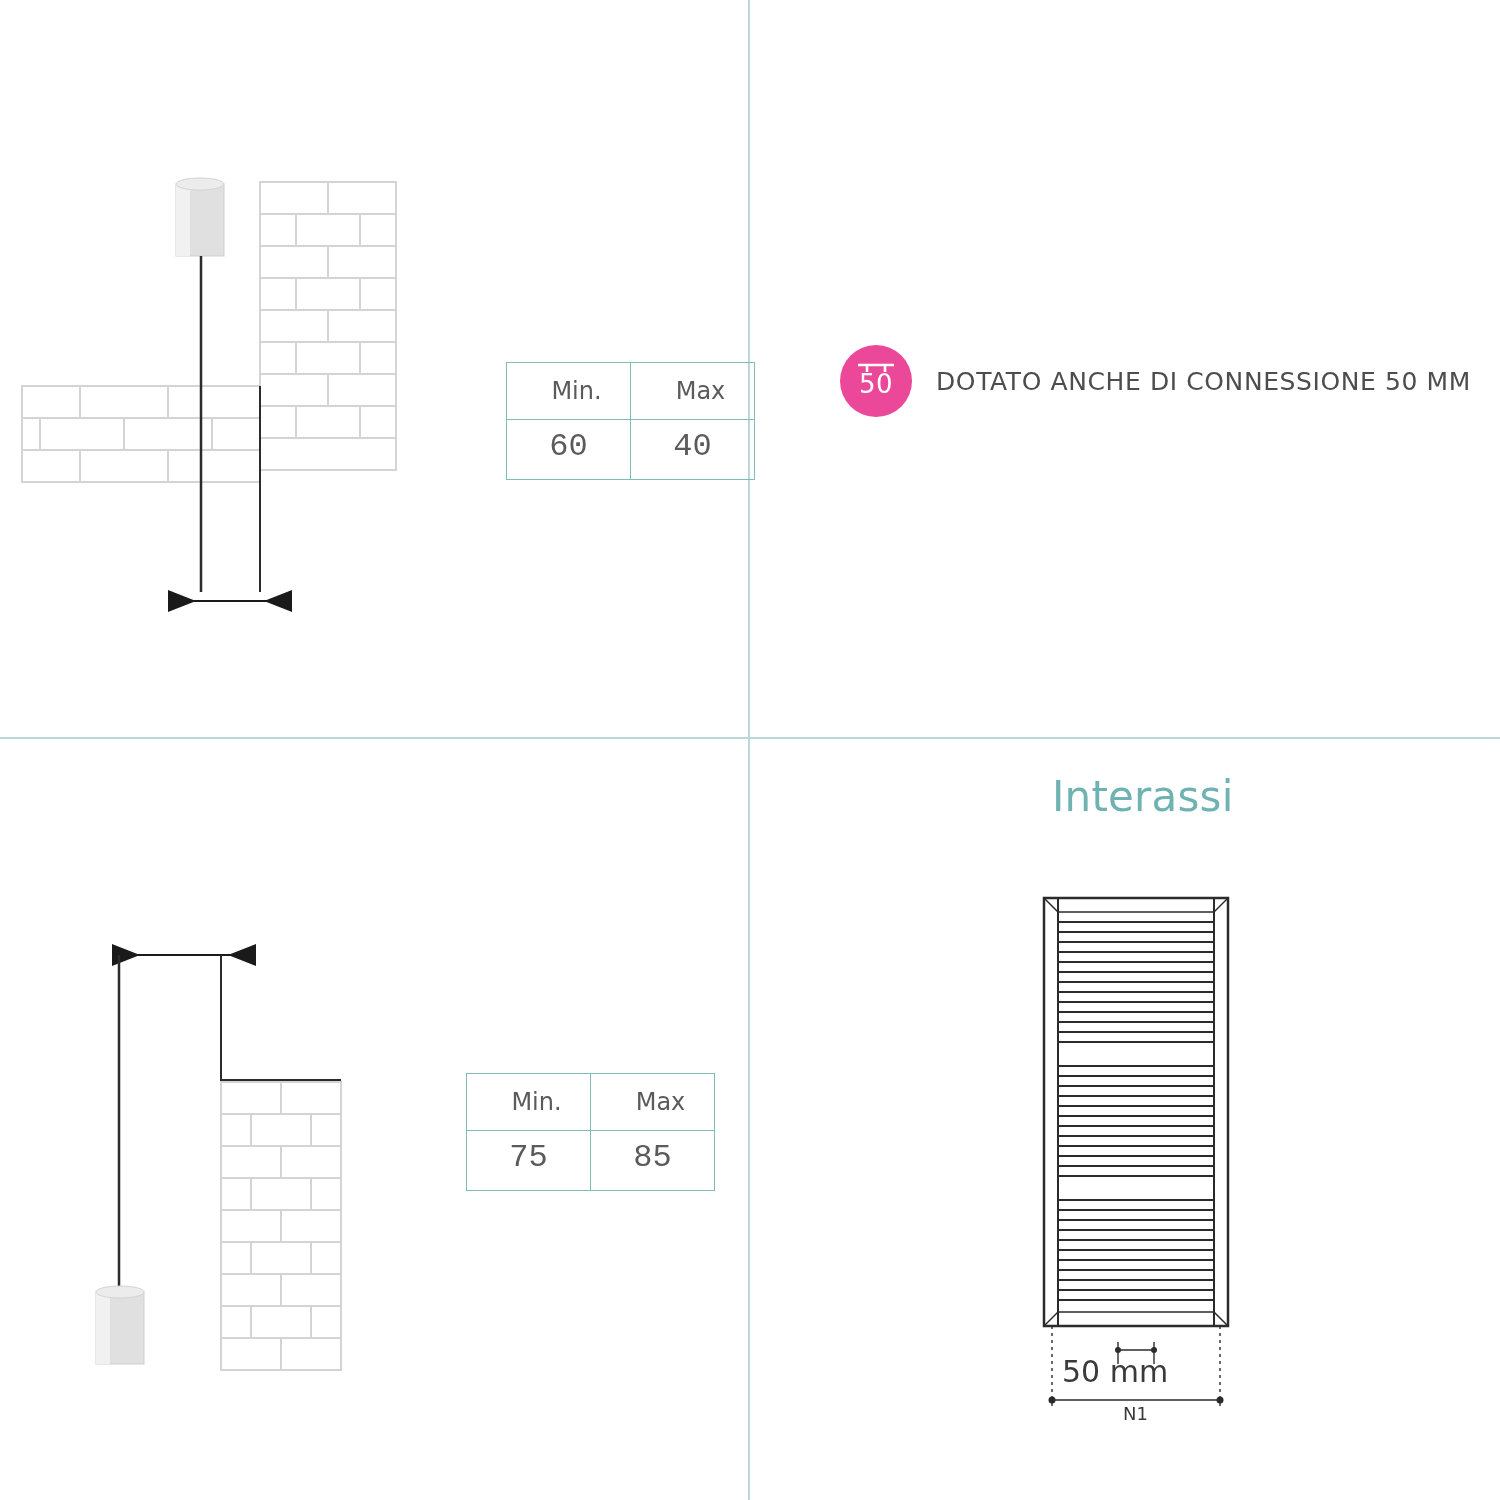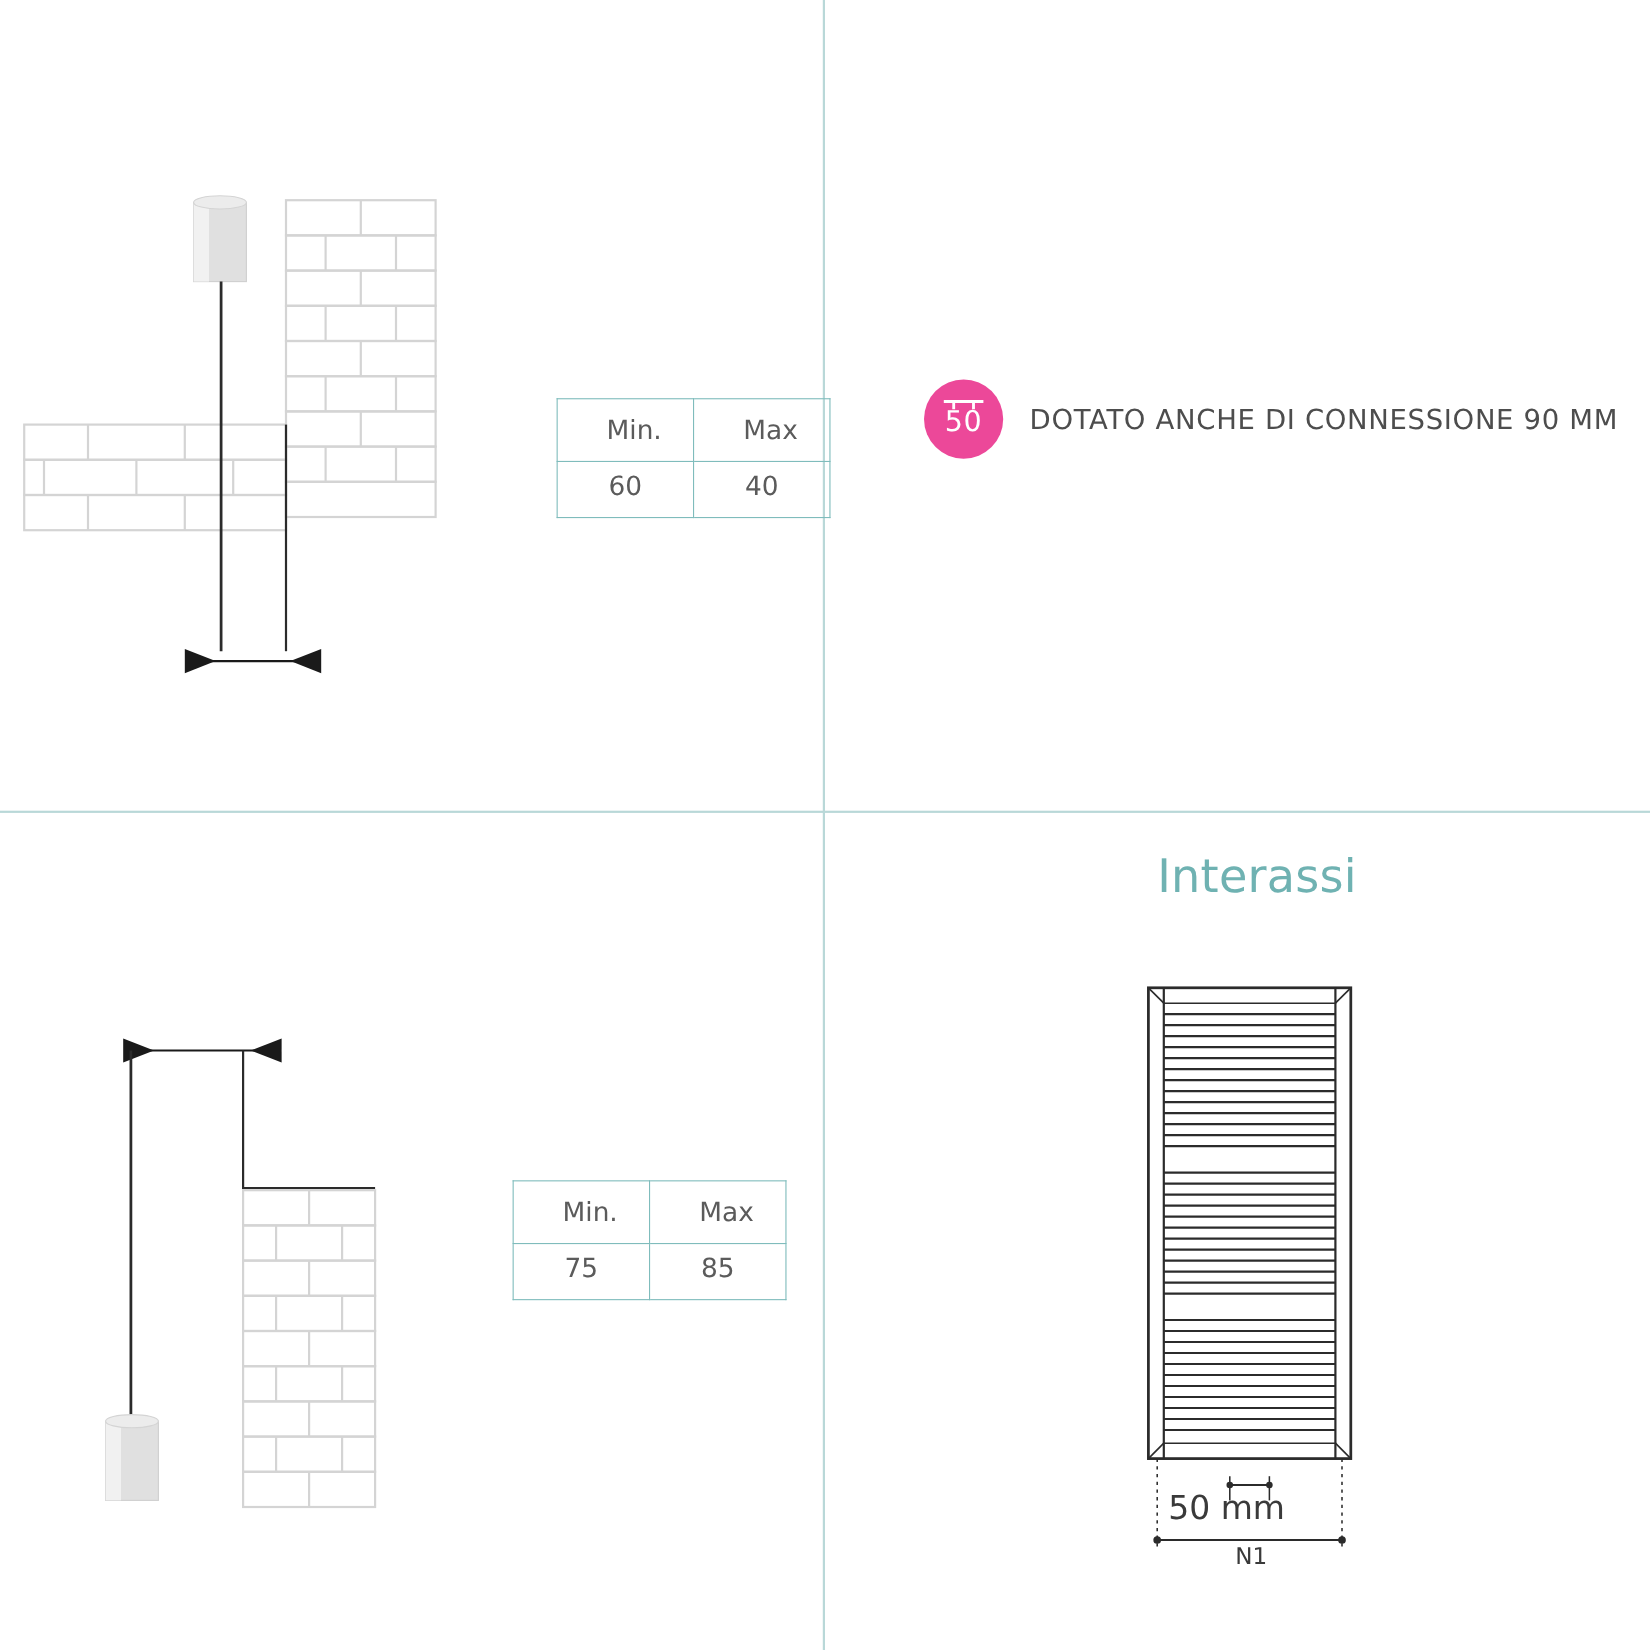--- a/index.html
+++ b/index.html
@@ -64,23 +64,24 @@
     text-align: center;
     font-weight: 400;
   }
   .dim-table td.head {
     font-size: 24px;
     padding: 14px 0 14px 16px;
     width: 107px;
     color: #5b5b5b;
   }
   .dim-table td.val {
-    font-size: 24px;
+    font-size: 32px;
     padding: 8px 0 14px 0;
     color: #5b5b5b;
+    font-family: Liberation Mono, monospace;
   }
   #table-connessione { left: 506px; top: 362px; }
   #table-distanza    { left: 466px; top: 1073px; }
 
   
   .badge-wrap {
     position: absolute;
     left: 840px;
     top: 345px;
     display: flex;
@@ -120,21 +121,21 @@
     white-space: nowrap;
   }
 
   
   .rad-label {
     position: absolute;
     color: #3a3a3a;
     white-space: nowrap;
   }
   #rad-label-50 { left: 1062px; top: 1354px; font-size: 30px; }
-  #rad-label-n1 { left: 1123px; top: 1403px; font-size: 21px; }
+  #rad-label-n1 { left: 1123px; top: 1403px; font-size: 18px; }
 </style>
 </head>
 <body>
 
 <div class="page">
 
   <div class="divider-h"></div>
   <div class="divider-v"></div>
 
 
@@ -218,21 +219,21 @@
     <div class="badge">
       <span class="badge-icon">
         <svg width="40" height="16" viewBox="0 0 40 16">
           <line x1="2" y1="7" x2="38" y2="7" stroke="#ffffff" stroke-width="2.6"></line>
           <line x1="11" y1="7" x2="11" y2="14" stroke="#ffffff" stroke-width="2.6"></line>
           <line x1="29" y1="7" x2="29" y2="14" stroke="#ffffff" stroke-width="2.6"></line>
         </svg>
       </span>
       <span class="badge-num">50</span>
     </div>
-    <div class="badge-text">DOTATO ANCHE DI CONNESSIONE 90 MM</div>
+    <div class="badge-text">DOTATO ANCHE DI CONNESSIONE 50 MM</div>
   </div>
 
 
   <div class="svg-block" style="left:60px; top:910px; width:400px; height:500px;">
     <svg width="400" height="500" viewBox="0 0 400 500">
 
       <g>
         <line x1="58" y1="45" x2="190" y2="45" stroke="#1a1a1a" stroke-width="2"></line>
         <path d="M52,34 L80,45 L52,56 Z" fill="#1a1a1a"></path>
         <path d="M196,34 L168,45 L196,56 Z" fill="#1a1a1a"></path>

